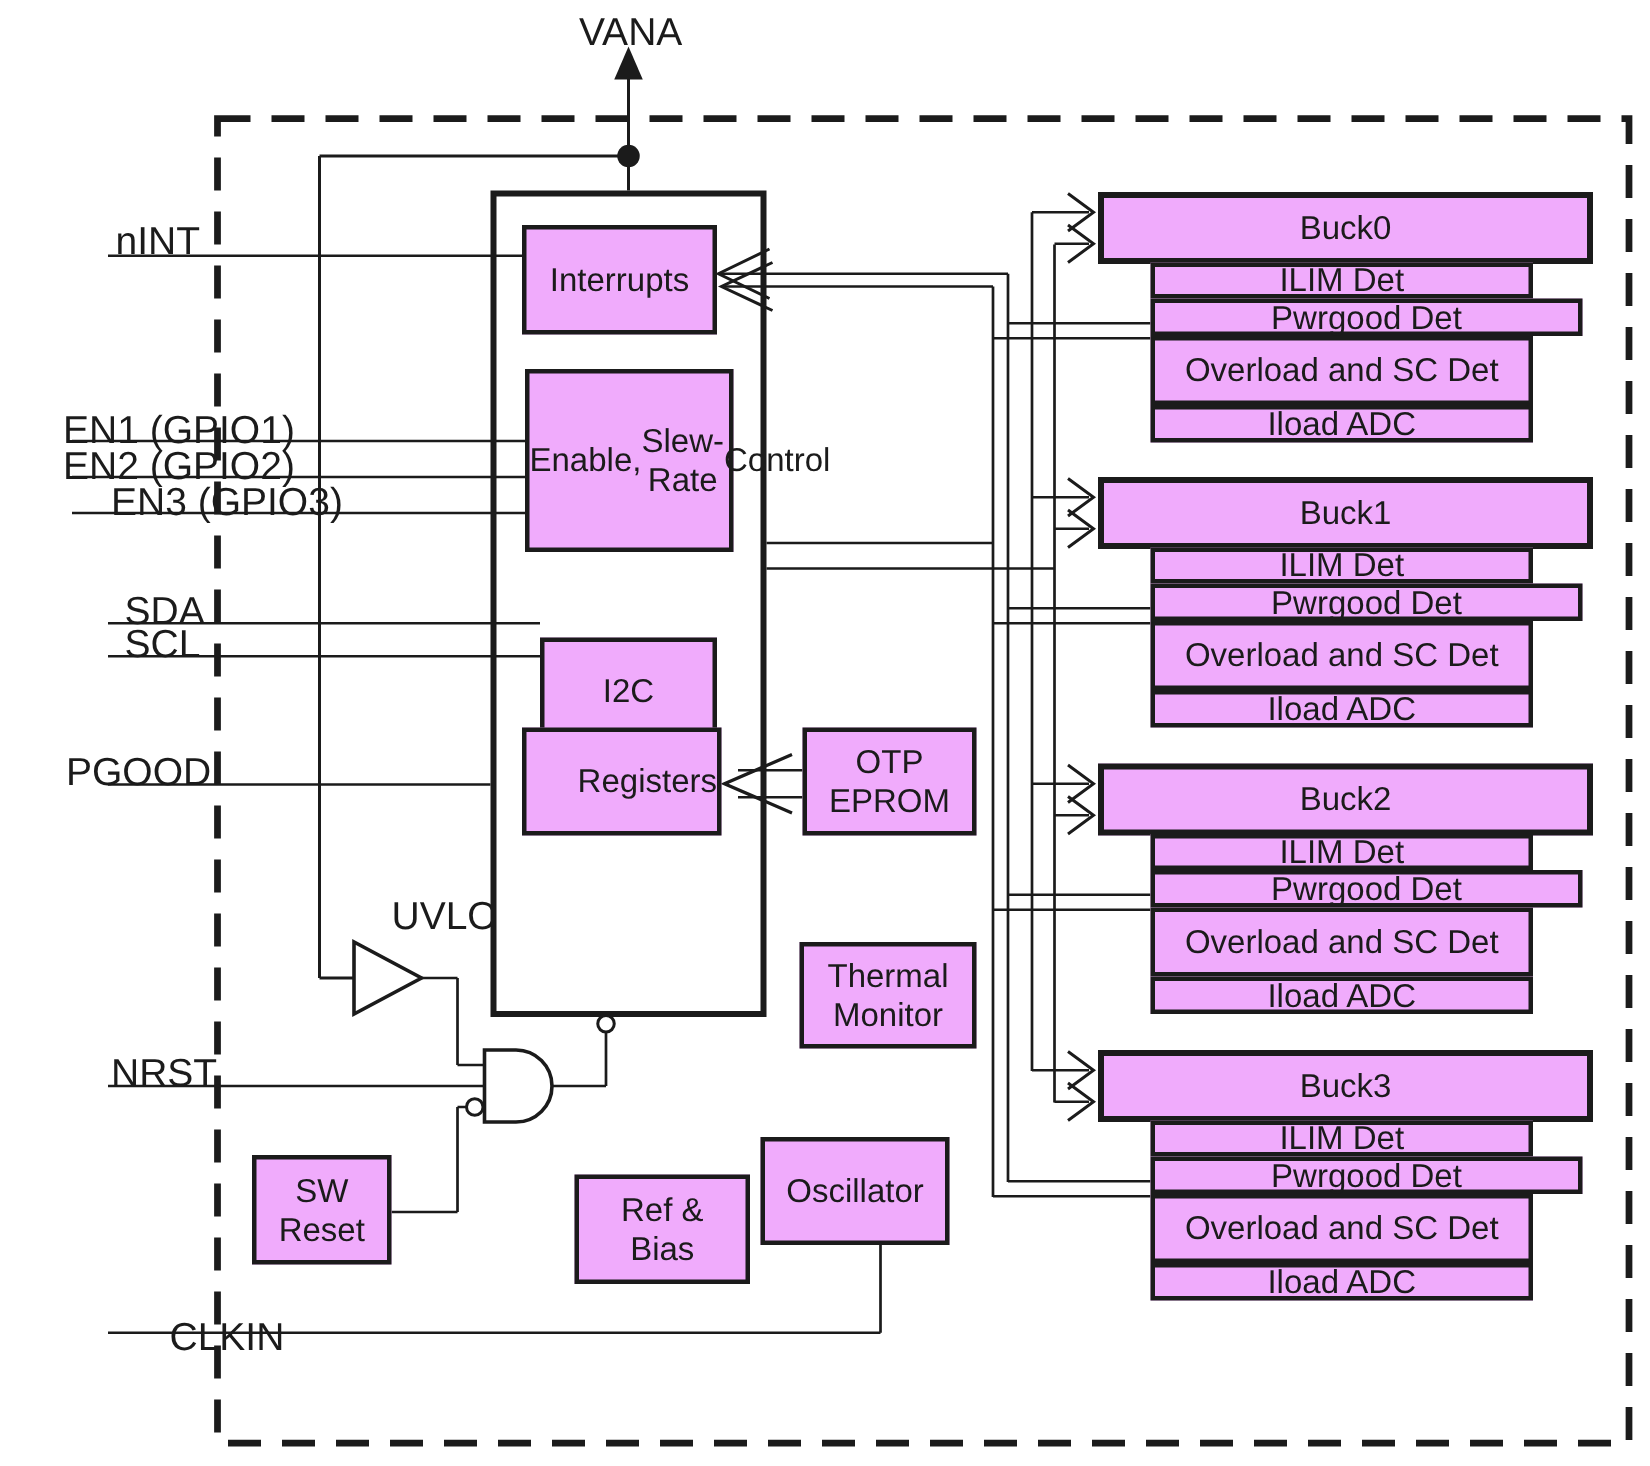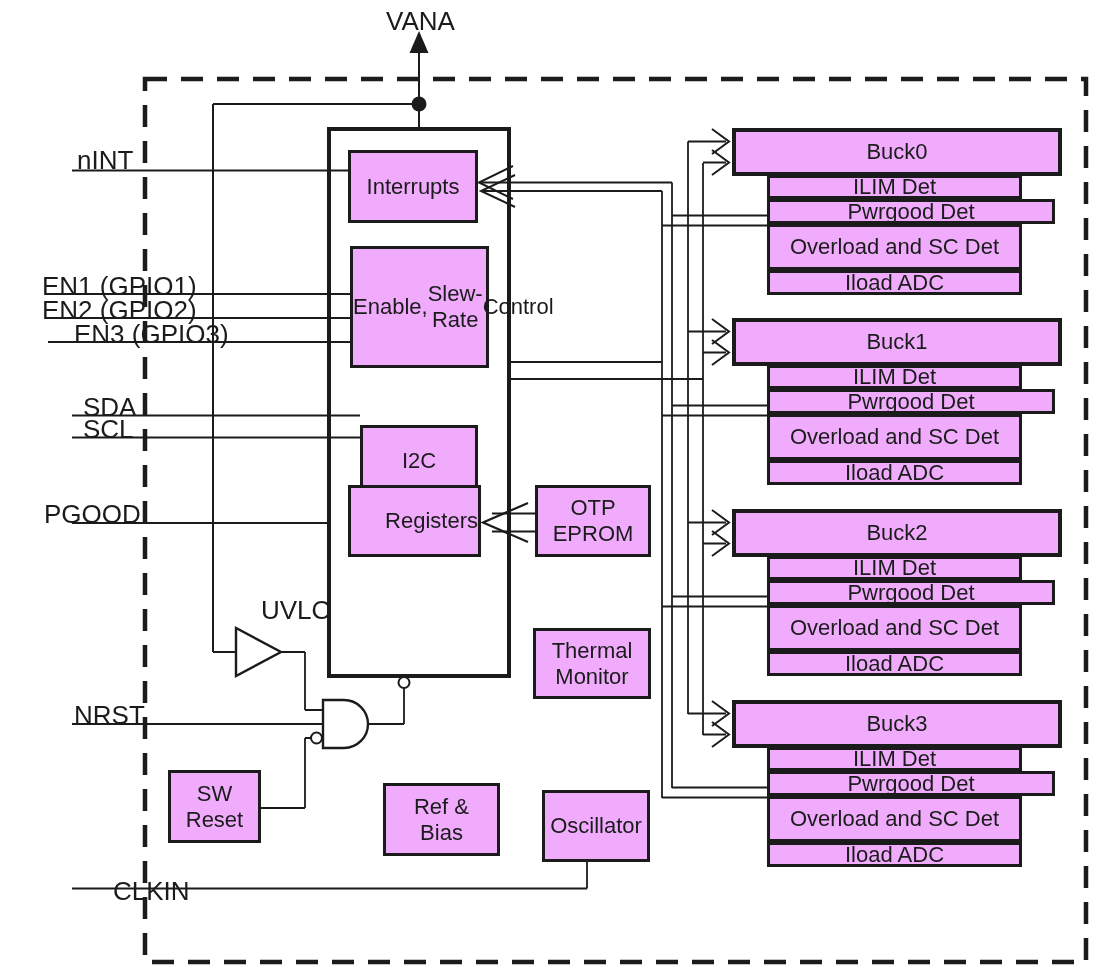--- a/index.html
+++ b/index.html
@@ -142,21 +142,21 @@
   </div>
 
   <div class="box" style="left:168px;top:770px;width:93px;height:73px;">
     <span><span>SW</span><br><span>Reset</span></span>
   </div>
 
   <div class="box" style="left:383px;top:758px;width:117px;height:73px;margin-top:25px;">
     <span><span>Ref &amp;</span><br><span>Bias</span></span>
   </div>
 
-  <div class="box" style="left:542px;top:758px;width:108px;height:72px;margin-top:32px;">
+  <div class="box" style="left:507px;top:758px;width:126px;height:72px;">
     <span>Oscillator</span>
   </div>
 
   <div class="buck" style="top:128px;">
     <div class="box hdr">
         <span>Buck0</span>
       </div>
     <div class="box s1">
         <span>ILIM Det</span>
       </div>

